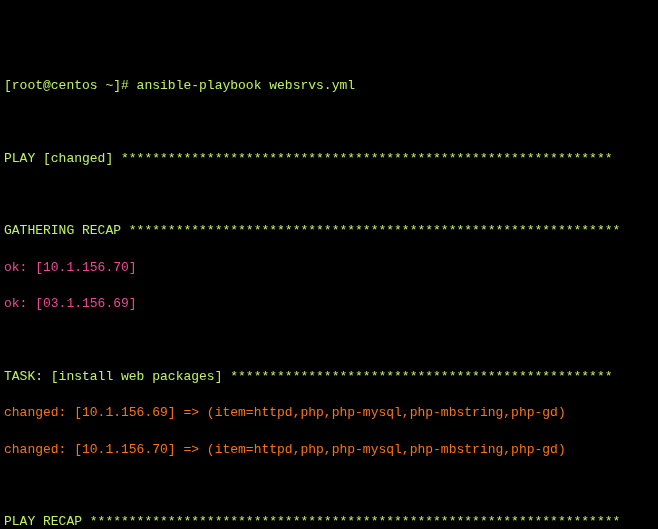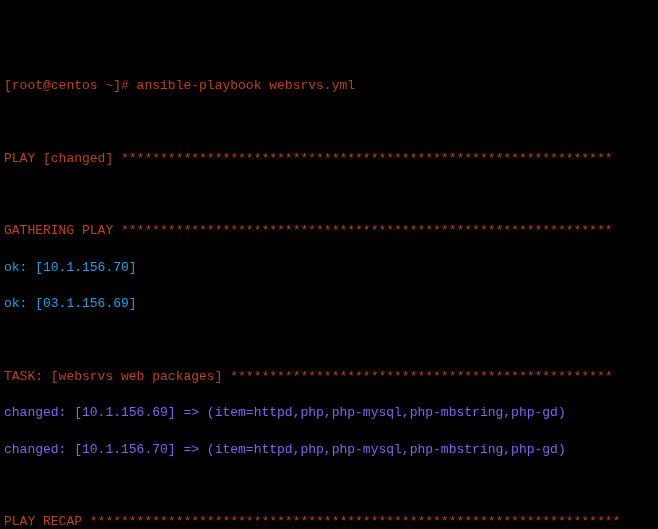--- a/index.html
+++ b/index.html
@@ -5,39 +5,39 @@
     body {
       background: #000;
       color: #fff;
       font-family: "Courier New", monospace;
       font-size: 13px;
       margin: 0;
       padding: 4px;
       line-height: 1.4;
       white-space: pre;
     }
-    .white { color: #c2410c; }
-    .green { color: #0ea5e9; }
-    .yellow { color: #8b5cf6; }
+    .white { color: #bef264; }
+    .green { color: #ec4899; }
+    .yellow { color: #f97316; }
     .line { display: block; }
   </style>
 </head>
 <body>
 
 
 
 <span class="line white">[root@centos ~]# ansible-playbook websrvs.yml</span>
 <span class="line"> </span>
 <span class="line white">PLAY [changed] ***************************************************************</span>
 <span class="line"> </span>
-<span class="line white">GATHERING PLAY ***************************************************************</span>
+<span class="line white">GATHERING RECAP ***************************************************************</span>
 <span class="line green">ok: [10.1.156.70]</span>
 <span class="line green">ok: [03.1.156.69]</span>
 <span class="line"> </span>
-<span class="line white">TASK: [websrvs web packages] *************************************************</span>
+<span class="line white">TASK: [install web packages] *************************************************</span>
 <span class="line yellow">changed: [10.1.156.69] =&gt; (item=httpd,php,php-mysql,php-mbstring,php-gd)</span>
 <span class="line yellow">changed: [10.1.156.70] =&gt; (item=httpd,php,php-mysql,php-mbstring,php-gd)</span>
 <span class="line"> </span>
 <span class="line white">PLAY RECAP ********************************************************************</span>
 
 
 
 
 
 

